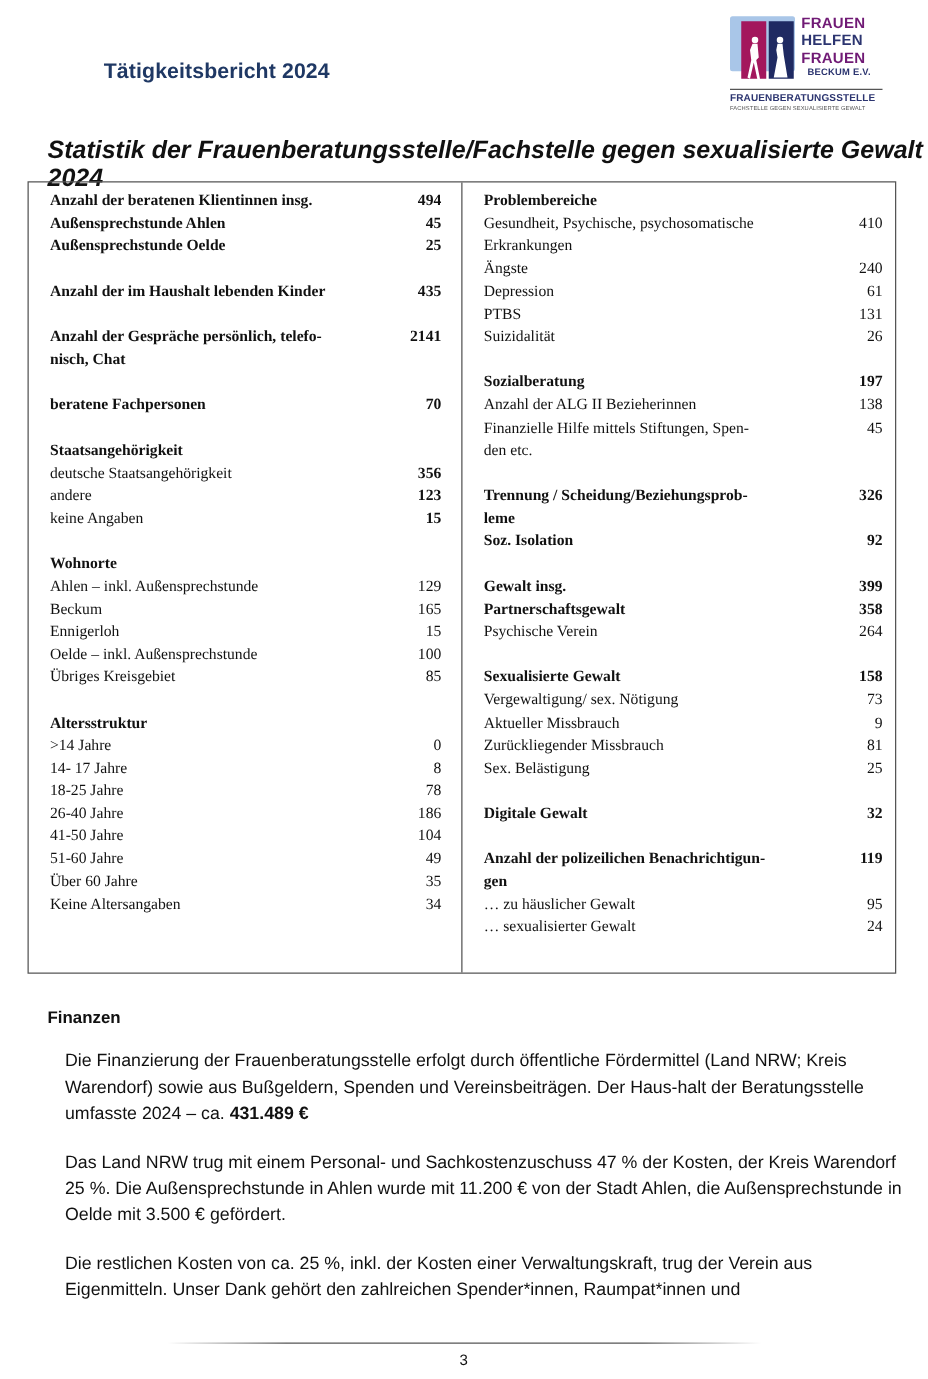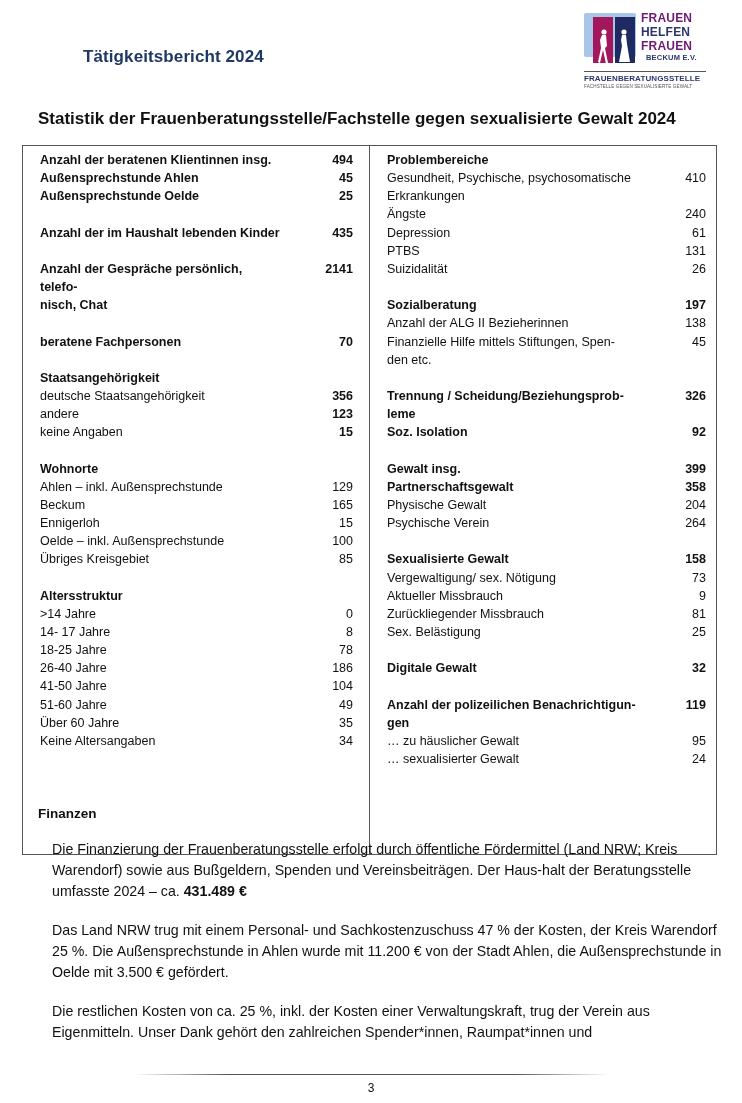--- a/index.html
+++ b/index.html
@@ -21,26 +21,26 @@
   .logo-text { position: absolute; left: 57px; top: 1px; font-weight: bold; font-size: 12px; line-height: 14px; letter-spacing: 0.2px; }
   .logo-text .pink { color: #701a75; }
   .logo-text .navy { color: #2c3570; }
   .logo-text .small { font-size: 7.5px; line-height: 10px; color: #2c3570; padding-left: 5px; }
   .logo-rule { position: absolute; left: 0; top: 61px; width: 122px; height: 1px; background: #555; }
   .logo-sub1 { position: absolute; left: 0; top: 64px; font-size: 8px; font-weight: bold; color: #2c3570; letter-spacing: 0.1px; white-space: nowrap; }
   .logo-sub2 { position: absolute; left: 0; top: 74px; font-size: 4.6px; color: #555; white-space: nowrap; letter-spacing: 0.1px; }
 
   .section-title {
     position: absolute; left: 38px; top: 109px;
-    font-size: 17px; font-weight: bold; color: #111;
+    font-size: 20px; font-weight: bold; color: #111; font-style: italic;
   }
   
   .stats-table {
-    position: absolute; left: 22px; top: 145px; width: 695px; height: 710px;
-    border: 1px solid #555; box-sizing: border-box; display: flex;
+    position: absolute; left: 22px; top: 145px; width: 695px; height: 634px;
+    border: 1px solid #555; box-sizing: border-box; display: flex; font-family: Liberation Serif, serif;
   }
   .col { box-sizing: border-box; padding-top: 5px; }
   .col-left { width: 347px; border-right: 1px solid #555; padding-left: 17px; padding-right: 16px; }
   .col-right { flex: 1; padding-left: 17px; padding-right: 10px; }
   .row { display: flex; justify-content: space-between; font-size: 12.5px; line-height: 18.15px; }
   .row .lbl { flex: 1; padding-right: 40px; }
   .row .val { text-align: right; min-width: 30px; }
   .bold { font-weight: bold; }
   .gap { height: 18.15px; }
 
@@ -261,24 +261,20 @@
     <div class="gap"></div>
     <div class="row bold">
         <span class="lbl">Gewalt insg.</span>
         <span class="val">399</span>
       </div>
     <div class="row bold">
         <span class="lbl">Partnerschaftsgewalt</span>
         <span class="val">358</span>
       </div>
     <div class="row">
-        <span class="lbl">Physische Gewalt</span>
-        <span class="val">204</span>
-      </div>
-    <div class="row">
         <span class="lbl">Psychische Verein</span>
         <span class="val">264</span>
       </div>
     <div class="gap"></div>
     <div class="row bold">
         <span class="lbl">Sexualisierte Gewalt</span>
         <span class="val">158</span>
       </div>
     <div class="row">
         <span class="lbl">Vergewaltigung/ sex. Nötigung</span>

